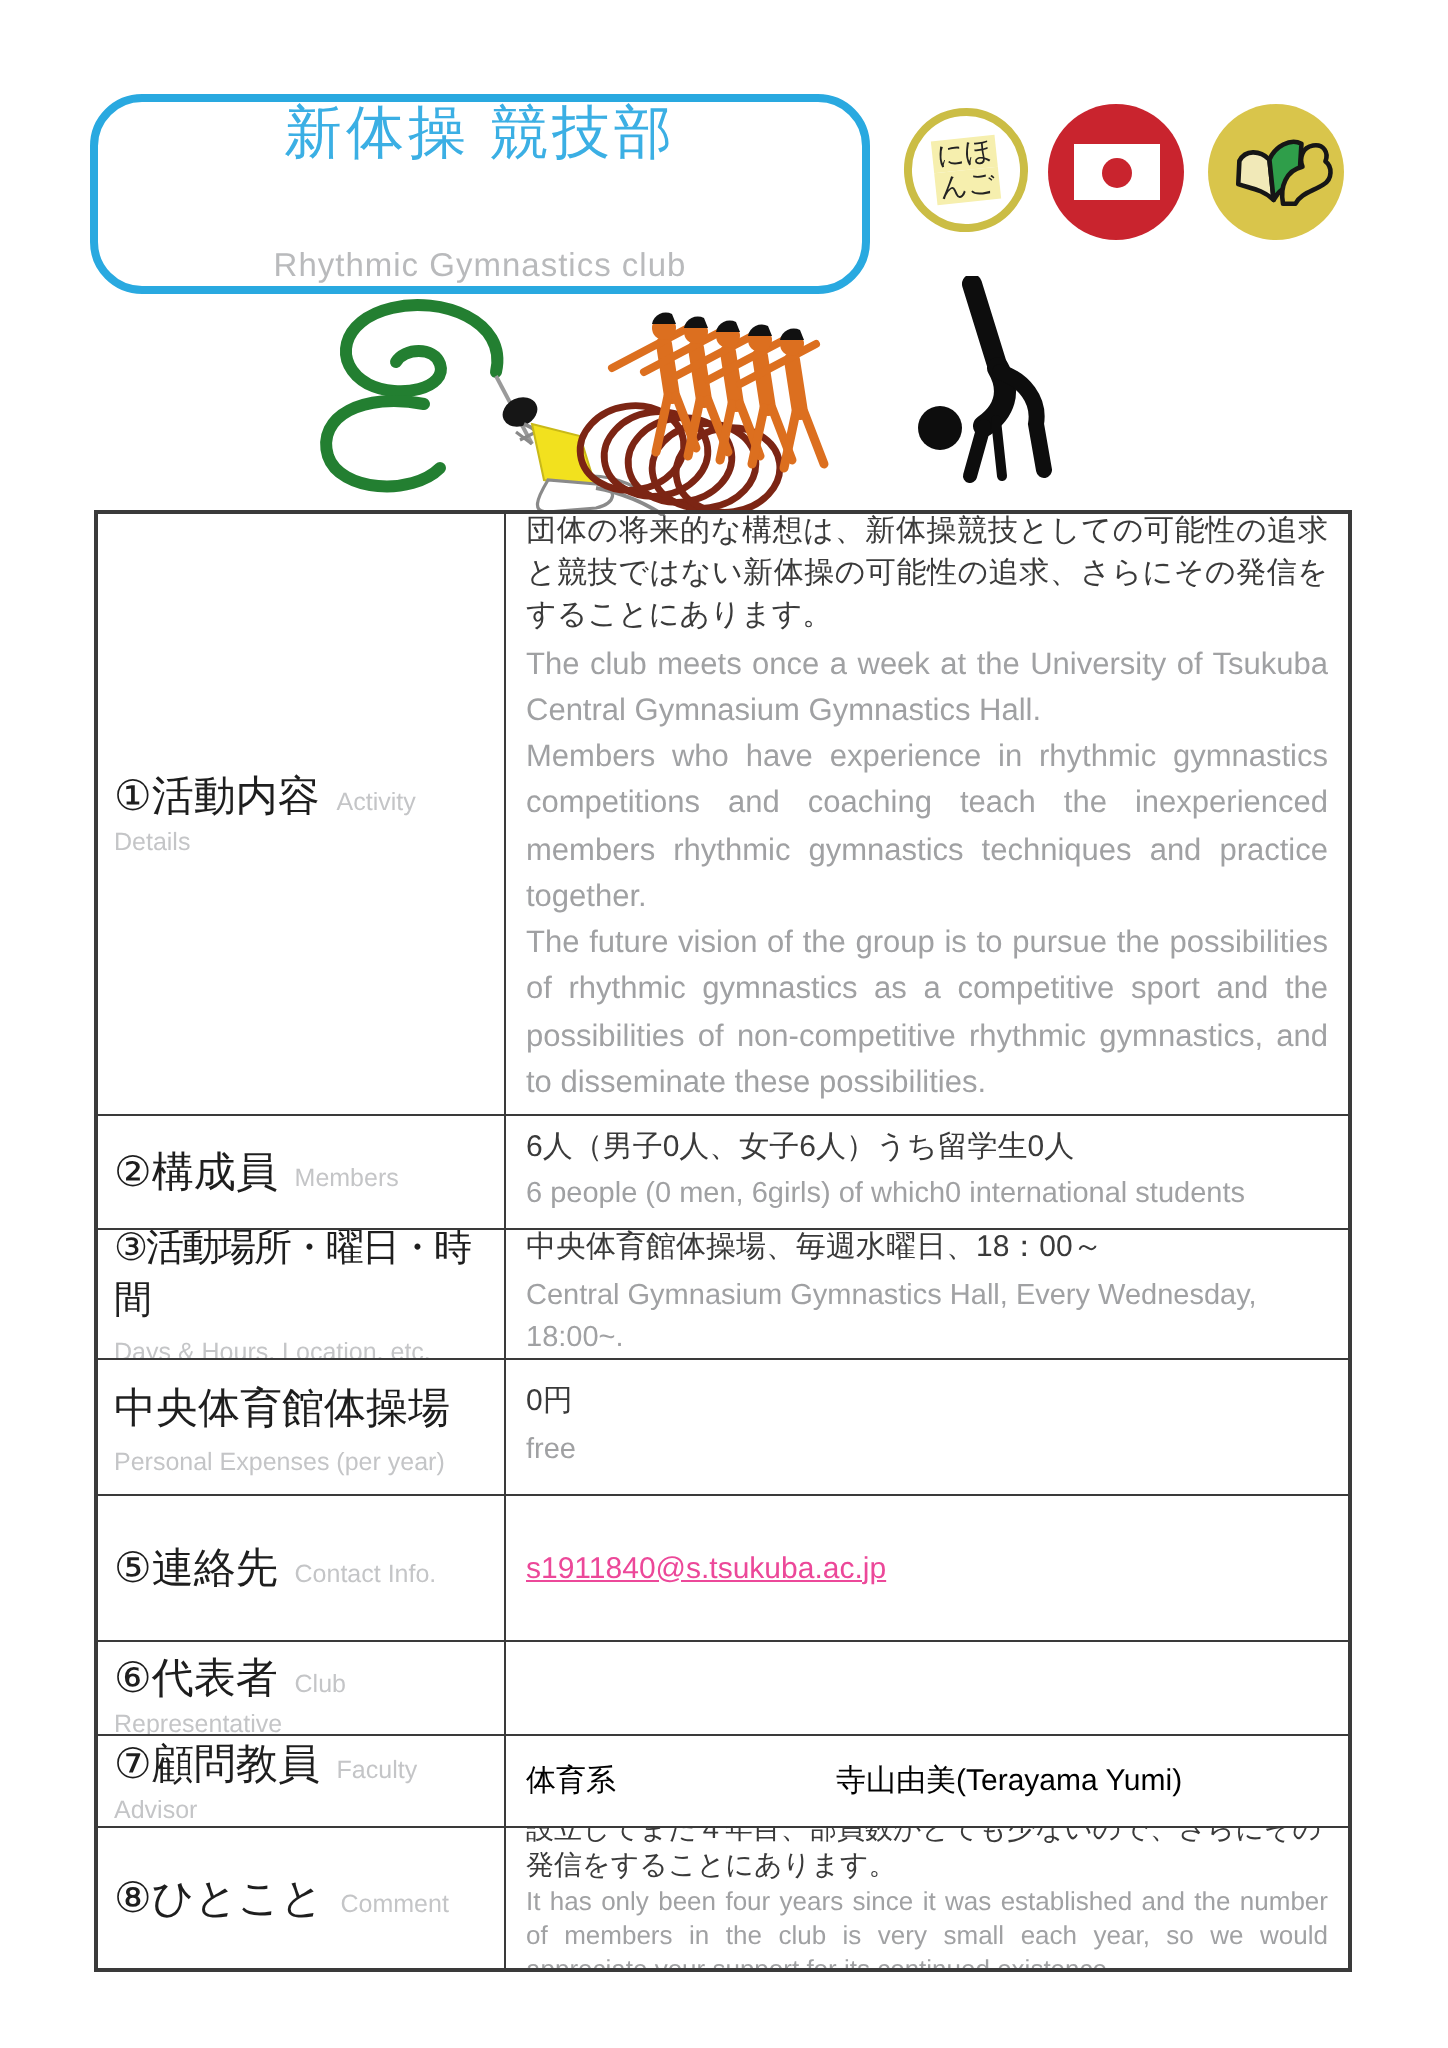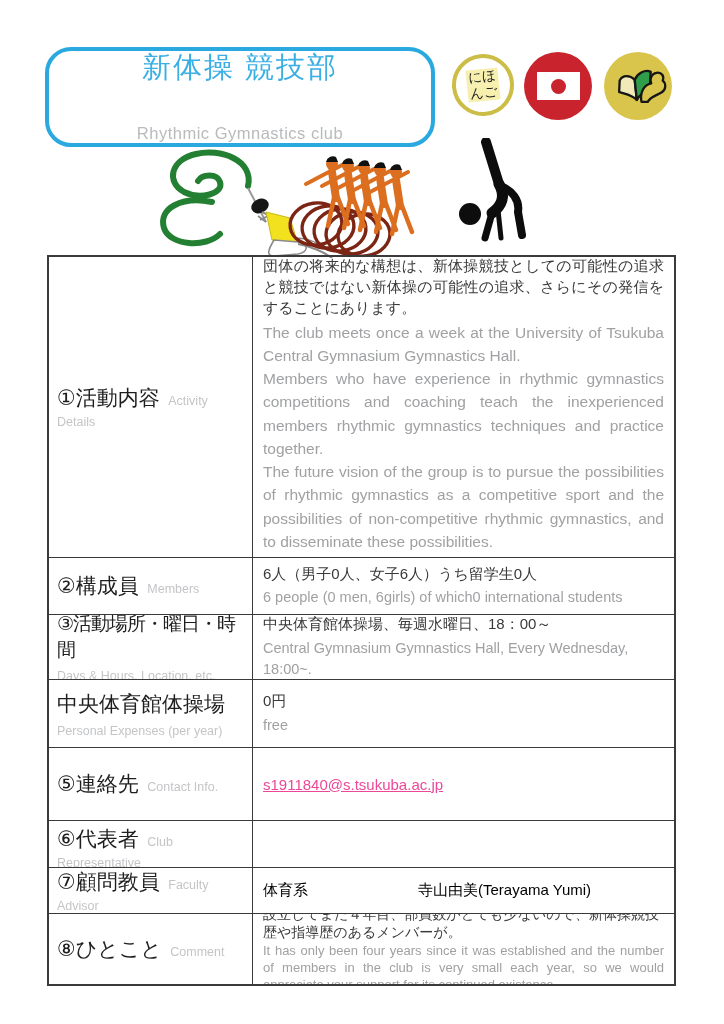--- a/index.html
+++ b/index.html
@@ -236,19 +236,19 @@
     </div>
 
     <div class="row r8">
       <div class="cell-l">
         <div class="inline-label">
           <span class="jp-label">⑧ひとこと</span>
           <span class="en-label">Comment</span>
         </div>
       </div>
       <div class="cell-r">
-        <div class="jp-text">設立してまだ４年目、部員数がとても少ないので、新体操競技歴や指導歴のあるメンバーが。</div>
+        <div class="jp-text">設立してまだ４年目、部員数がとても少ないので、さらにその発信をすることにあります。</div>
         <div class="en-text">It has only been four years since it was established and the number of members in the club is very small each year, so we would appreciate your support for its continued existence.</div>
       </div>
     </div>
 
   </div>
 </div>
 
 </body></html>

